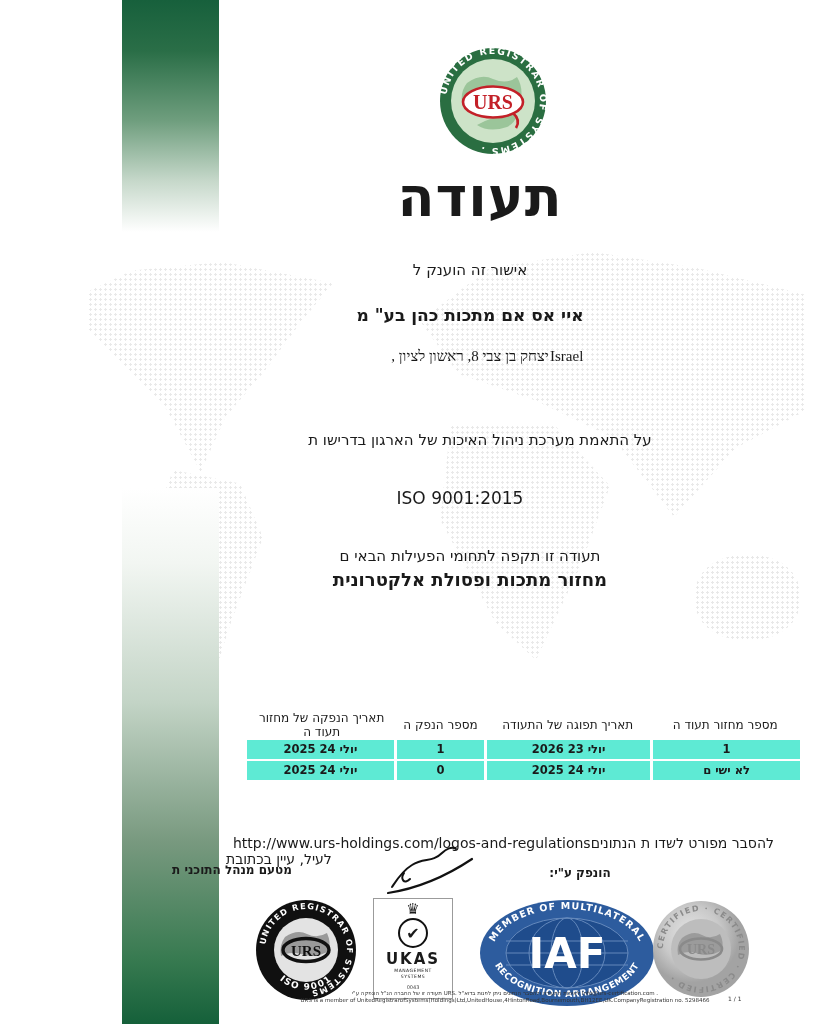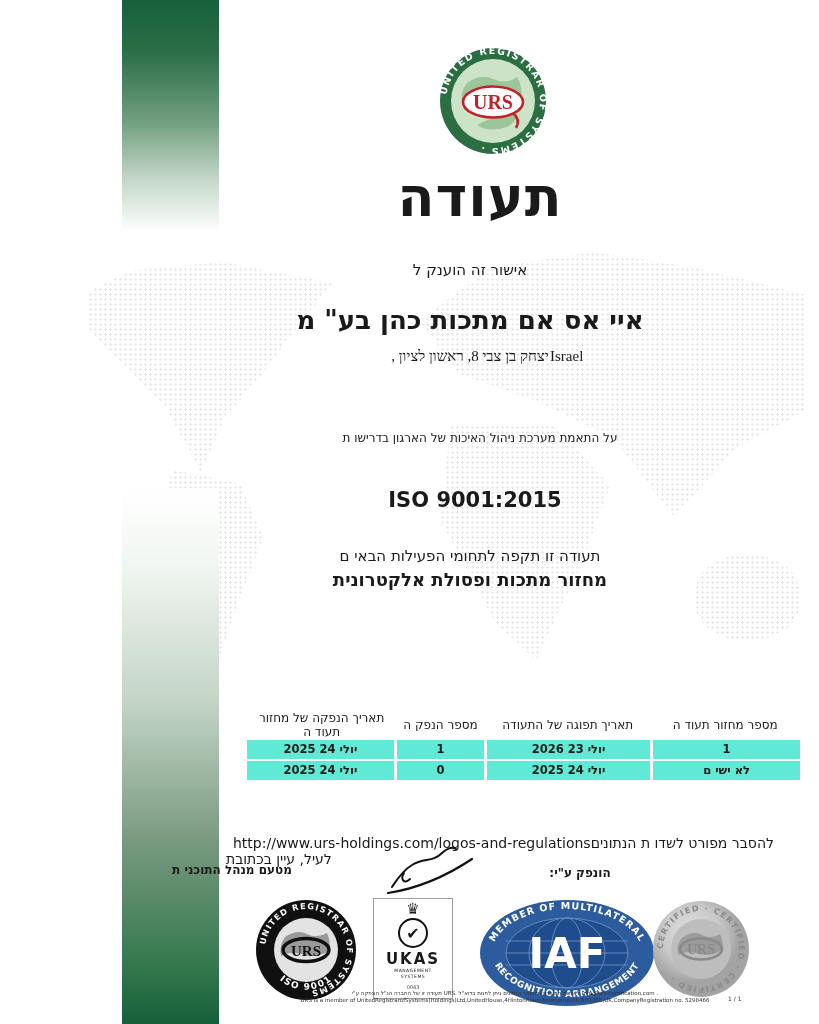--- a/index.html
+++ b/index.html
@@ -23,25 +23,25 @@
     clip-path:polygon(22% 0,80% 6%,100% 30%,72% 68%,52% 100%,32% 64%,2% 26%);}
   .map.eu{left:420px;top:252px;width:385px;height:265px;
     clip-path:polygon(0 26%,18% 6%,45% 0,72% 6%,100% 16%,100% 60%,82% 74%,66% 100%,50% 70%,30% 56%,10% 46%);}
   .map.af{left:425px;top:425px;width:185px;height:235px;
     clip-path:polygon(14% 0,70% 0,100% 26%,84% 60%,60% 100%,38% 84%,8% 40%);}
   .map.au{left:695px;top:555px;width:105px;height:85px;border-radius:45%;}
   .content{z-index:3;}
   .center{text-align:center;}
   .page-title{left:250px;top:166px;width:460px;font-size:54px;font-weight:bold;letter-spacing:1px;}
   .granted{left:250px;top:261px;width:440px;font-size:15px;}
-  .company{left:250px;top:305px;width:440px;font-size:26px;font-weight:bold;}
+  .company{left:250px;top:305px;width:440px;font-size:17px;font-weight:bold;}
   .address{left:250px;top:348px;width:440px;font-size:15px;font-family:Liberation Serif, serif;}
   .address .country{position:absolute;left:300px;top:0;background:transparent;}
-  .conformity{left:250px;top:431px;width:460px;font-size:12px;}
-  .standard{left:255px;top:488px;width:440px;font-size:21px;font-weight:bold;}
+  .conformity{left:250px;top:431px;width:460px;font-size:15px;}
+  .standard{left:240px;top:488px;width:440px;font-size:17px;font-weight:normal;}
   .scope-intro{left:250px;top:547px;width:440px;font-size:15px;}
   .scope{left:250px;top:569px;width:440px;font-size:18px;font-weight:bold;}
   
   .cert-table{left:247px;top:712px;width:553px;font-size:12px;}
   .t-head{background:#b5b5b5;height:24px;line-height:24px;text-align:center;font-weight:bold;margin-bottom:3px;direction:ltr;}
   .t-head .lbl{margin-left:6px;}
   .t-row{display:flex;width:100%;}
   .t-row .c{text-align:center;}
   .t-row .c1{width:27%;} .t-row .c2{width:16%;} .t-row .c3{width:30%;} .t-row .c4{width:27%;}
   .t-row.hdr{height:27px;align-items:center;}

